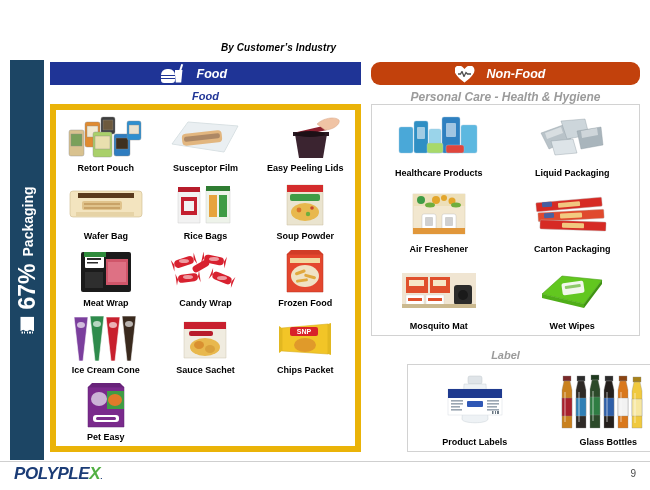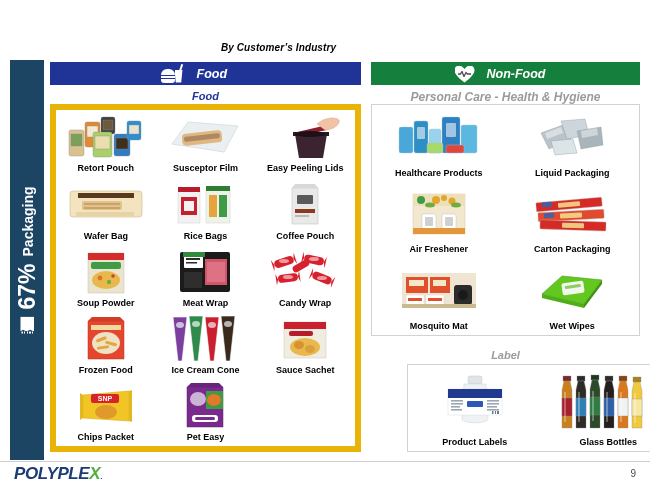--- a/index.html
+++ b/index.html
@@ -57,21 +57,21 @@
 
   
   .col-head {
     position: absolute; height: 23px; display: flex;
     align-items: center; justify-content: center; gap: 12px;
   }
   .col-head .ch-label {
     color: #ffffff; font-size: 12.5px; font-weight: bold; font-style: italic;
   }
   #food-head { left: 50px; top: 62px; width: 311px; background: #1f3496; }
-  #nonfood-head { left: 371px; top: 62px; width: 269px; background: #15803d; }
+  #nonfood-head { left: 371px; top: 62px; width: 269px; background: #c2410c; border-radius: 9px; }
   .ch-left { display: flex; align-items: center; width: 90px; justify-content: flex-end; }
 
   
   .burger-icon { position: relative; width: 24px; height: 18px; }
   .burger-icon .bun-top {
     position: absolute; left: 0; top: 4px; width: 14px; height: 6px;
     background: #fff; border-radius: 7px 7px 0 0;
   }
   .burger-icon .patty {
     position: absolute; left: 0; top: 11px; width: 14px; height: 2.5px; background: #fff;
@@ -277,32 +277,20 @@
             <rect x="10" y="18" width="10" height="10" fill="#f2f2f2"></rect>
             <path d="M32 6 L56 6 L56 40 L32 40 Z" fill="#eef3ea" stroke="#cfcfcf" stroke-width="0.5"></path>
             <rect x="32" y="3" width="24" height="5" fill="#2f7d32"></rect>
             <rect x="35" y="12" width="8" height="22" fill="#e7a33c"></rect>
             <rect x="45" y="12" width="8" height="22" fill="#3f9c45"></rect>
           </svg>
         </div>
         <div class="plabel">Rice Bags</div>
       </div>
 
-      <div class="product">
-        <div class="thumb">
-          <svg class="art" width="42" height="44" viewBox="0 0 42 44">
-            <path d="M8 6 L34 6 L34 42 L8 42 Z" fill="#e9e9e9" stroke="#c6c6c6" stroke-width="0.6"></path>
-            <path d="M8 6 L34 6 L31 2 L11 2 Z" fill="#d8d8d8"></path>
-            <rect x="13" y="13" width="16" height="9" rx="1" fill="#5a5a5a"></rect>
-            <rect x="11" y="27" width="20" height="4" fill="#8c3a1e"></rect>
-            <rect x="11" y="33" width="14" height="2" fill="#b9b9b9"></rect>
-          </svg>
-        </div>
-        <div class="plabel">Coffee Pouch</div>
-      </div>
 
       <div class="product">
         <div class="thumb">
           <svg class="art" width="48" height="46" viewBox="0 0 48 46">
             <path d="M6 4 L42 4 L42 44 L6 44 Z" fill="#eae4cf" stroke="#c9bf9e" stroke-width="0.5"></path>
             <rect x="6" y="4" width="36" height="7" fill="#d42c2c"></rect>
             <rect x="9" y="13" width="30" height="7" rx="2" fill="#3f9c45"></rect>
             <ellipse cx="24" cy="31" rx="14" ry="9" fill="#e8b84d"></ellipse>
             <circle cx="18" cy="29" r="2.4" fill="#d9732a"></circle>
             <circle cx="27" cy="33" r="2.2" fill="#6fae3e"></circle>

